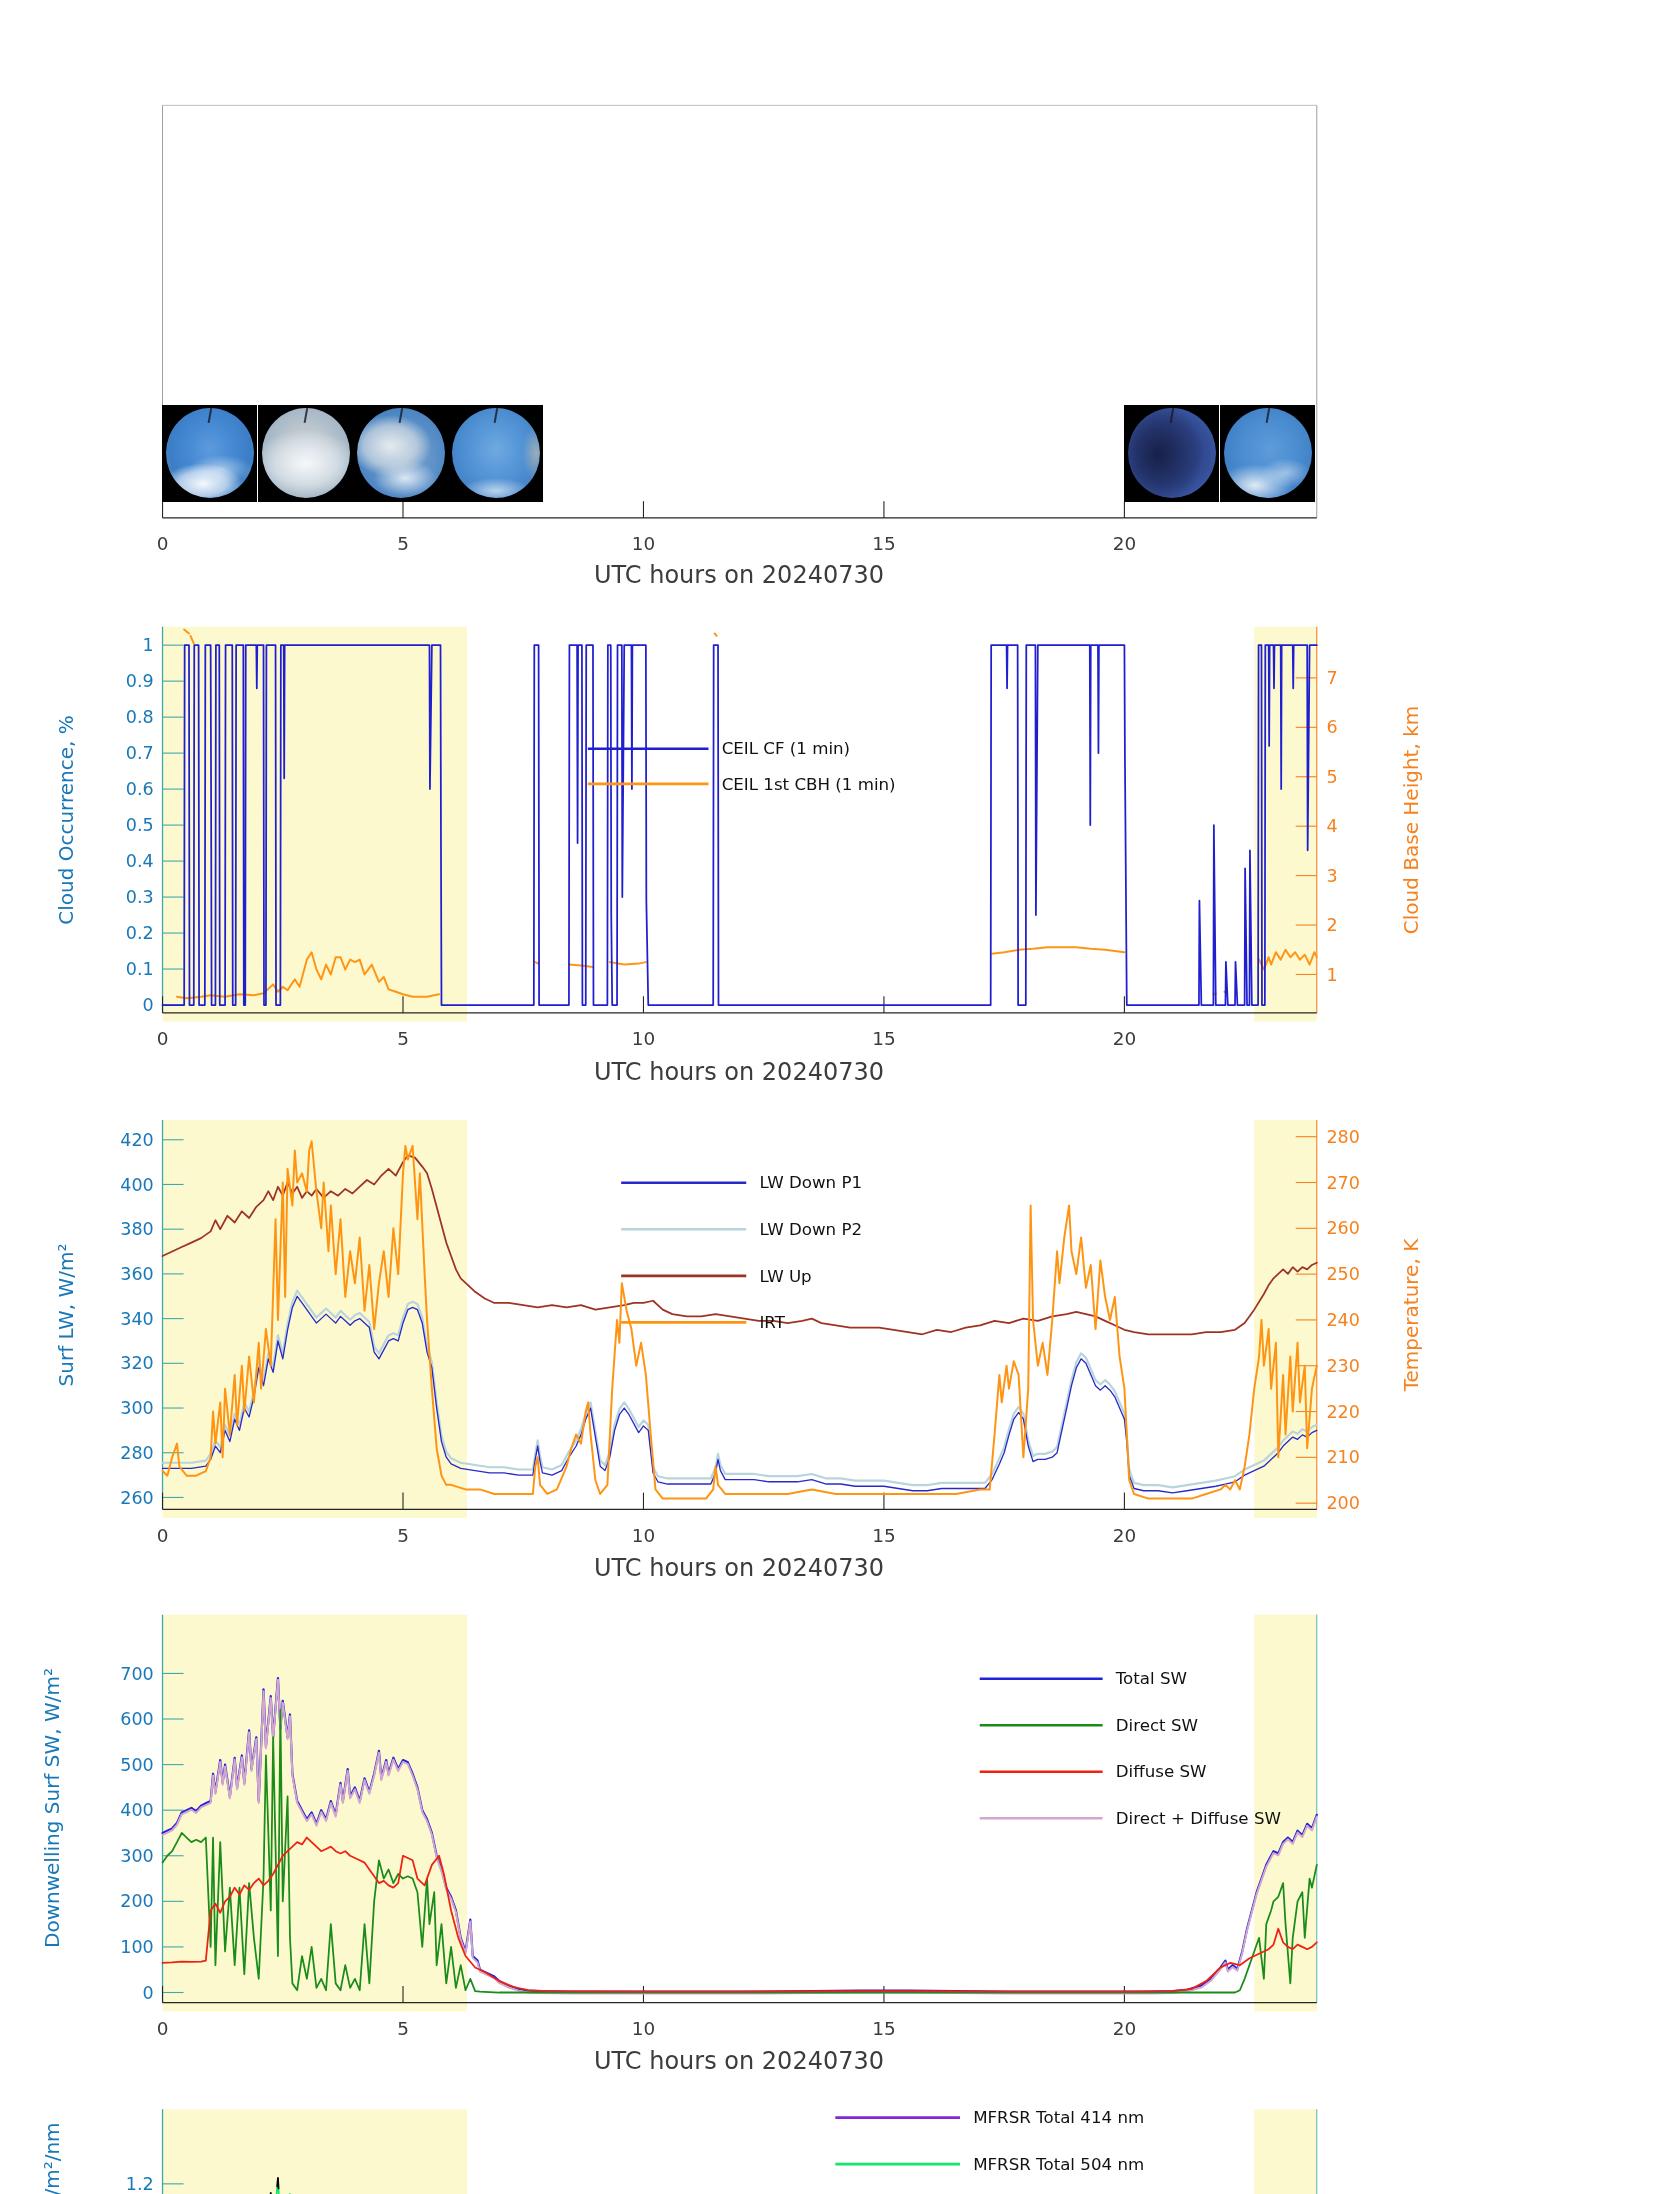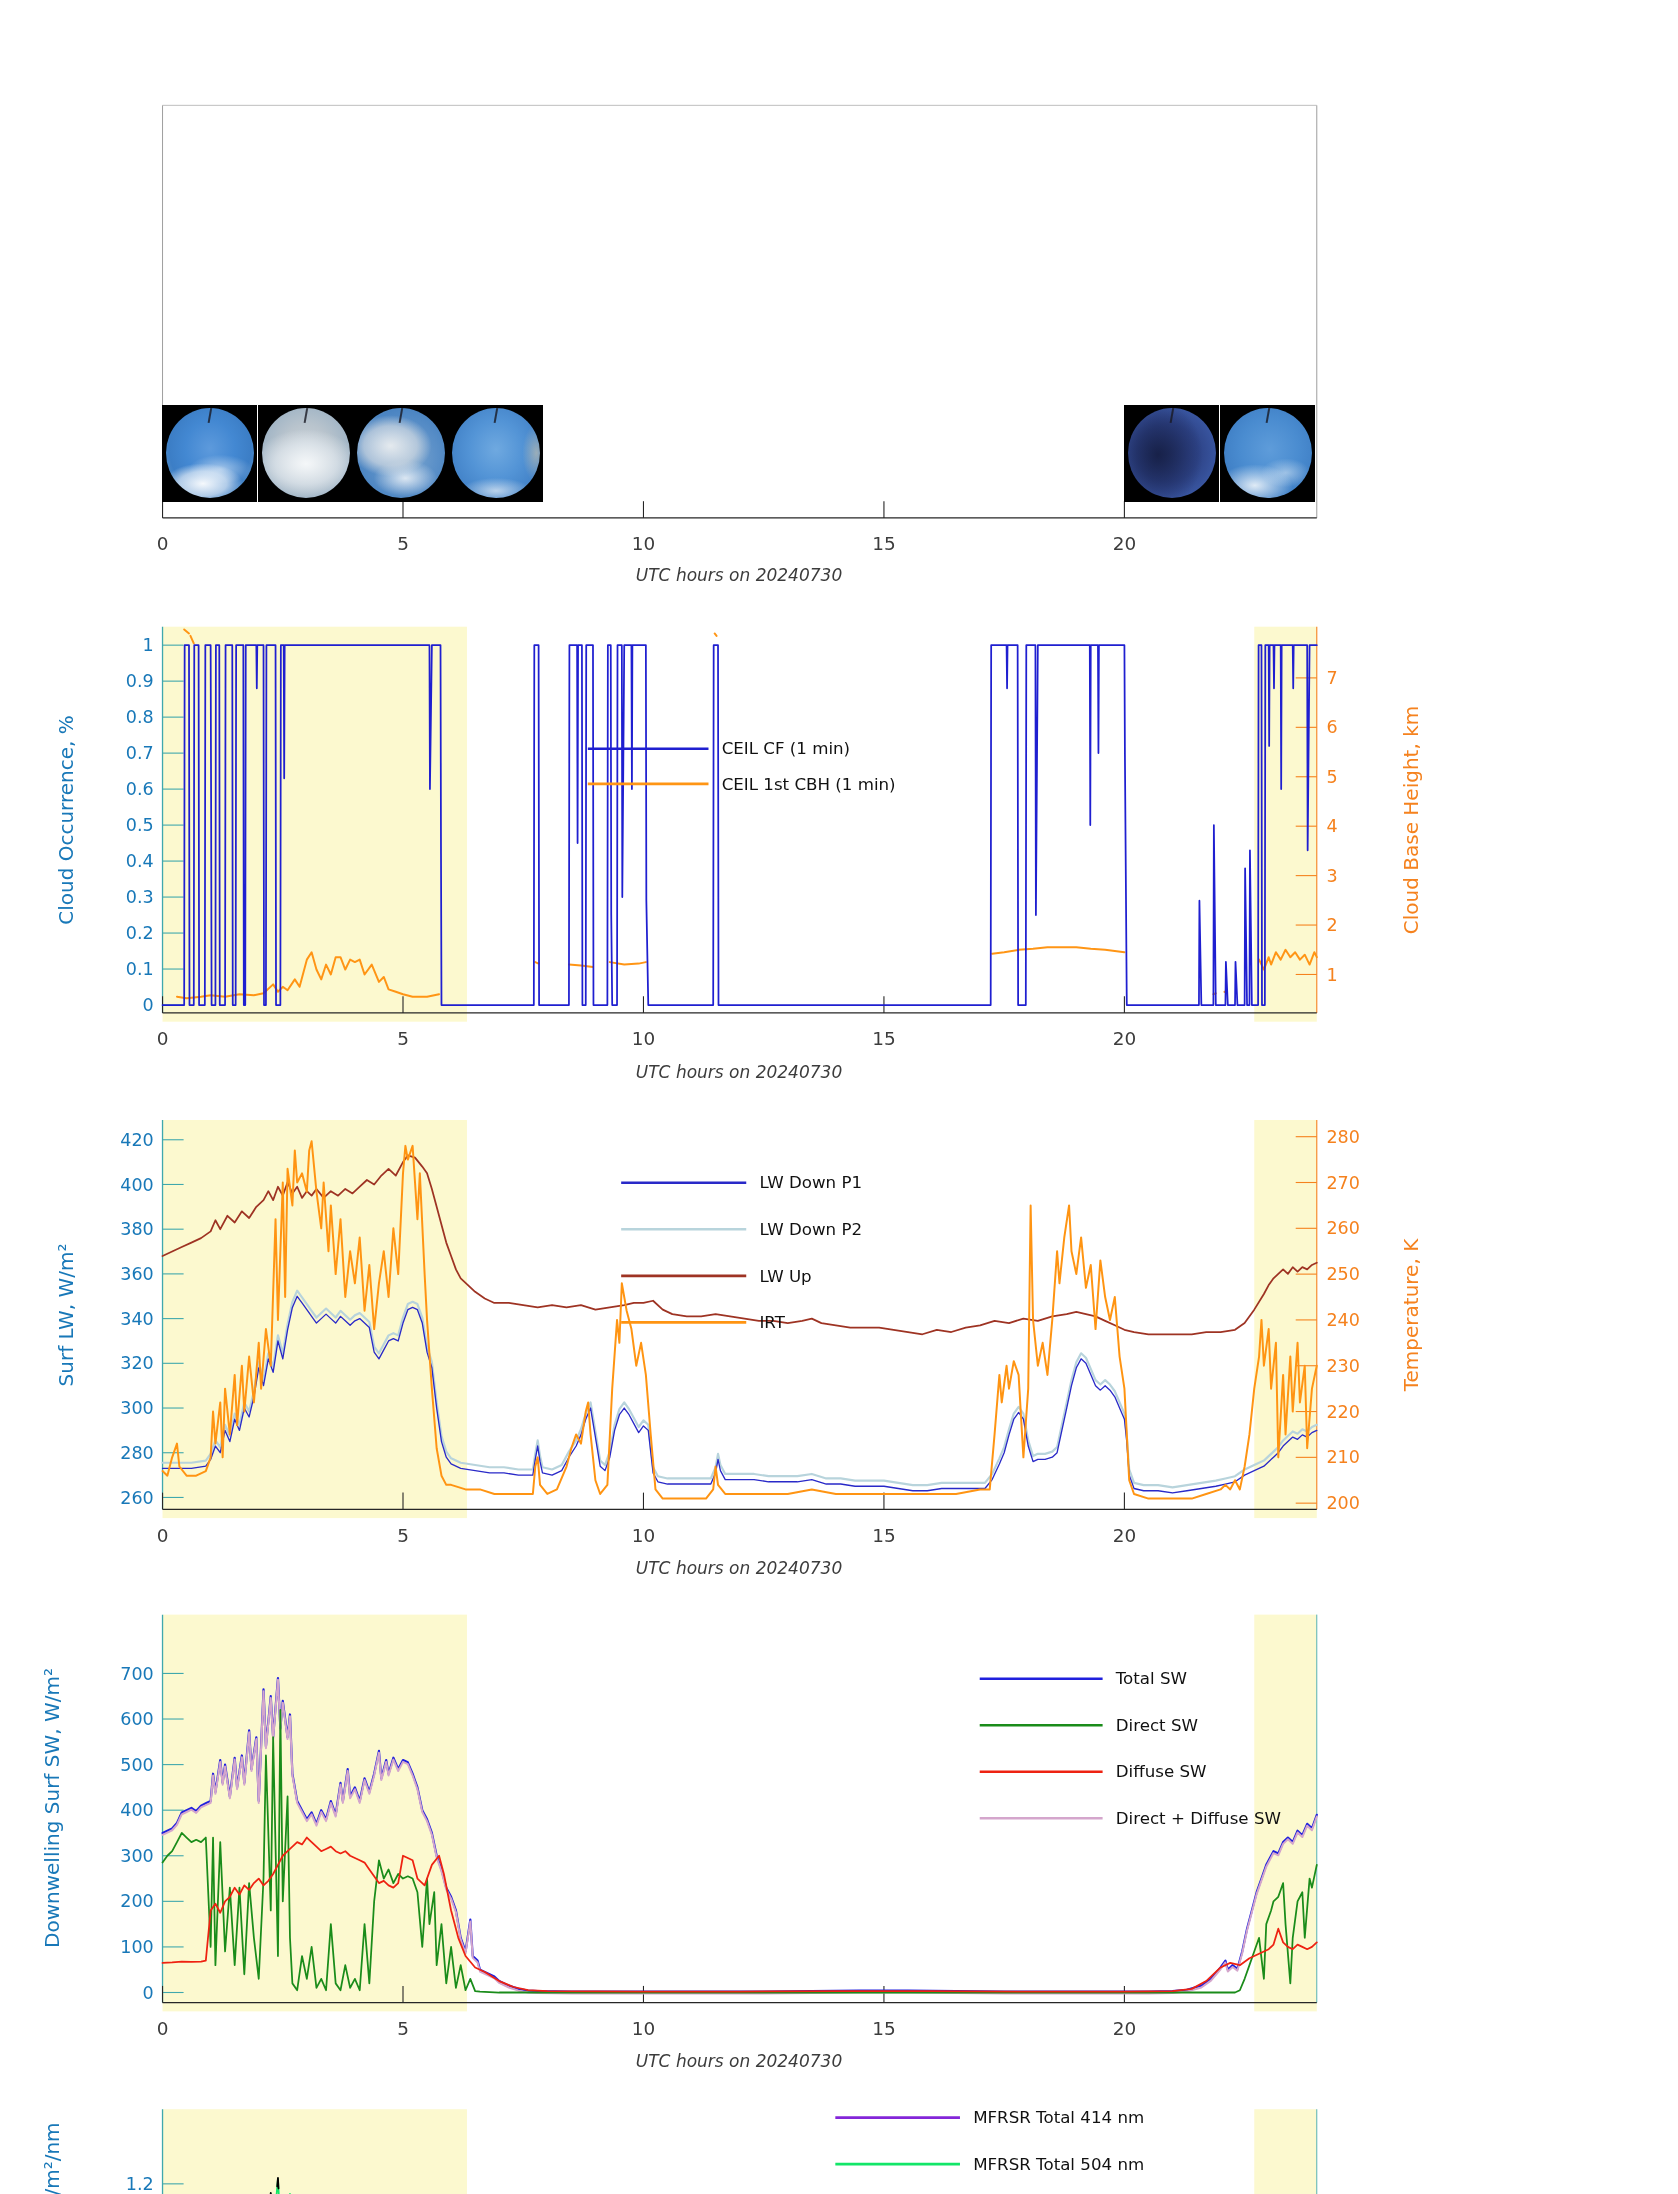--- a/index.html
+++ b/index.html
@@ -4,21 +4,21 @@
 <style>
   html,body{margin:0;padding:0;}
   body{
     width:1679px;height:3127px;position:relative;background:#ffffff;
     font-family:"DejaVu Sans","Liberation Sans",sans-serif;overflow:hidden;
   }
   #plots{position:absolute;left:0;top:0;}
   .axlabel{position:absolute;font-size:20px;white-space:nowrap;pointer-events:none;}
   .ylabel{transform:translate(-50%,-50%) rotate(-90deg);}
   .y2label{transform:translate(-50%,-50%) rotate(-90deg);}
-  .xlabel{transform:translate(-50%,-50%);font-size:17px;font-style:italic;}
+  .xlabel{transform:translate(-50%,-50%);font-size:24px;}
   
   .sky-strip{position:absolute;top:405px;height:97px;left:0;width:1679px;}
   .sky-tile{position:absolute;top:0;width:95px;height:97px;background:#000;}
   .fisheye{position:absolute;left:3.5px;top:3.1px;width:88px;height:90px;border-radius:50%;overflow:hidden;}
   .fisheye::before{content:"";position:absolute;left:49%;top:-0.9px;width:1.8px;height:16px;background:rgba(25,25,35,.8);transform:rotate(10deg);}
   .sky-0{background:
     radial-gradient(ellipse 60% 30% at 42% 84%, rgba(255,255,255,.95) 0%, rgba(240,245,250,.65) 45%, rgba(240,245,250,0) 75%),
     radial-gradient(ellipse 45% 20% at 62% 68%, rgba(255,255,255,.5) 0%, rgba(255,255,255,0) 80%),
     radial-gradient(ellipse at 50% 45%, #5d9adc 0%, #4388d2 40%, #3c7ec6 65%, #5f97c9 88%, #a9c8de 100%);}
   .sky-1{background:

